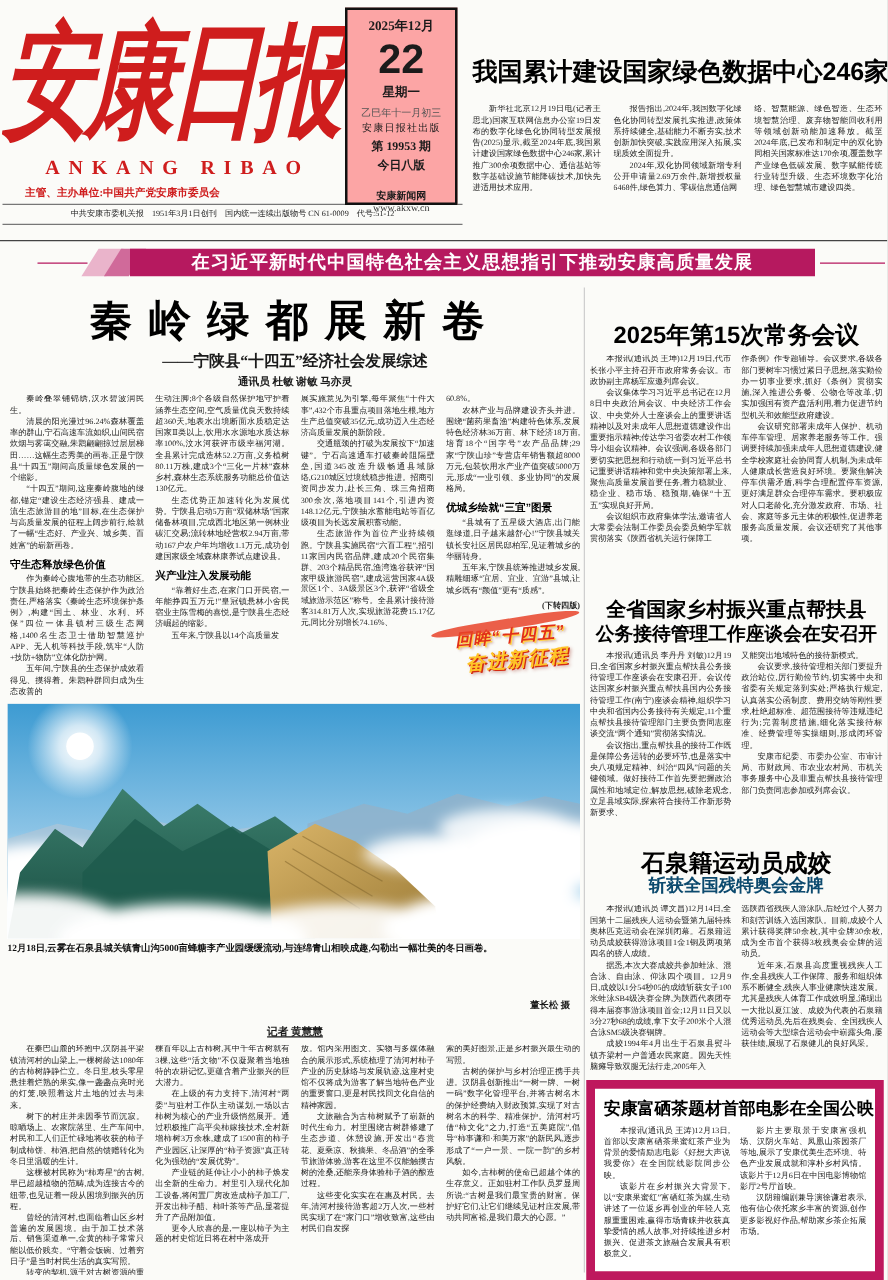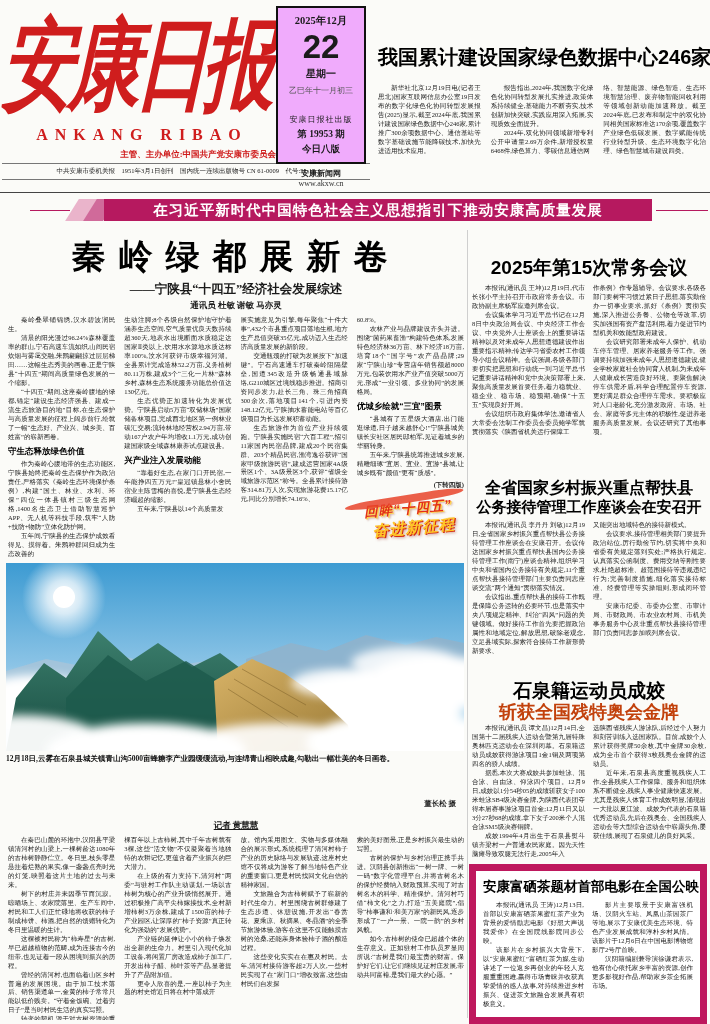--- a/index.html
+++ b/index.html
@@ -5,31 +5,31 @@
   html,body{margin:0;padding:0;background:#d9d9d9;}
   #page{position:relative;width:710px;height:1024px;background:#fbfbf8;overflow:hidden;
         font-family:"Liberation Serif","DejaVu Serif",serif;color:#1b1b1b;}
   .abs{position:absolute;}
   
   .masthead-title{left:4px;top:16px;width:272px;font-size:72px;line-height:1;font-weight:900;
       font-style:italic;color:#cf1d1d;letter-spacing:-5px;white-space:nowrap;
       transform:scaleY(1.38) skewX(-3deg);transform-origin:top left;}
   .masthead-latin{left:8px;top:126px;width:268px;text-align:center;color:#cf1d1d;
       font-weight:700;font-size:16px;letter-spacing:7px;white-space:nowrap;}
-  .masthead-sup{left:8px;top:149px;width:268px;text-align:right;color:#cf1d1d;
+  .masthead-sup{left:20px;top:149px;width:268px;text-align:left;color:#cf1d1d;
       font-weight:700;font-size:8.5px;}
   .org-row{left:2px;top:163px;width:368px;font-size:6.5px;color:#222;text-align:center;
       border-top:1px solid #777;border-bottom:1px solid #777;padding:3px 0;}
-  .datebox{left:276px;top:6px;width:90px;height:158px;border:2px solid #111;background:#f0abfc;
+  .datebox{left:276px;top:6px;width:90px;height:158px;border:2px solid #111;background:#fca5a5;
       text-align:center;box-sizing:border-box;padding-top:6px;}
   .db-ym{font-size:10.5px;font-weight:700;}
   .db-day{font-size:33px;font-weight:700;line-height:1.15;font-family:"Liberation Sans",sans-serif;}
   .db-week{font-size:10px;font-weight:700;margin-top:1px;}
   .db-lunar{font-size:8px;color:#555;margin-top:4px;}
-  .db-pub{font-size:8px;margin-top:18px;letter-spacing:1px;}
+  .db-pub{font-size:8px;margin-top:1px;letter-spacing:1px;}
   .db-issue{font-size:9.5px;font-weight:700;margin-top:3px;}
   .db-pages{font-size:9.5px;font-weight:700;margin-top:2px;}
   .db-site{font-size:8px;font-weight:700;margin-top:12px;}
   .db-url{font-size:8px;color:#333;}
   .top-headline{left:378px;top:44px;width:328px;font-family:"Liberation Sans","DejaVu Sans",sans-serif;
       font-weight:900;font-size:20px;letter-spacing:0;white-space:nowrap;color:#000;}
   .top-cols{left:378px;top:84px;width:328px;height:102px;display:flex;gap:10px;}
   .header-rule{left:0;top:192px;width:710px;border-top:1.5px solid #444;}
   
   .banner{left:104px;top:199px;width:548px;height:22px;background:#b6195f;color:#fff;
@@ -71,21 +71,21 @@
       font-weight:900;font-size:19px;white-space:nowrap;color:#000;}
   .gov-cols{left:472px;top:284px;width:234px;height:188px;gap:8px;}
   .xz-h1{left:470px;top:478px;width:238px;text-align:center;font-family:"Liberation Sans",sans-serif;
       font-weight:900;font-size:16px;white-space:nowrap;color:#000;}
   .xz-h2{left:470px;top:498px;width:238px;text-align:center;font-family:"Liberation Sans",sans-serif;
       font-weight:900;font-size:15px;white-space:nowrap;color:#000;}
   .xz-cols{left:472px;top:521px;width:234px;height:150px;gap:8px;}
   .sq-h1{left:472px;top:678px;width:234px;text-align:center;font-family:"Liberation Sans",sans-serif;
       font-weight:900;font-size:19px;white-space:nowrap;color:#000;}
   .sq-h2{left:472px;top:700px;width:234px;text-align:center;font-family:"Liberation Sans",sans-serif;
-      font-weight:900;font-size:18px;white-space:nowrap;color:#c2410c;}
+      font-weight:900;font-size:14px;white-space:nowrap;color:#0c4a6e;}
   .sq-cols{left:472px;top:724px;width:234px;height:136px;gap:8px;}
   
   .movie-box{left:469px;top:864px;width:238px;height:160px;border:7px solid #be185d;background:#fff;
       box-sizing:border-box;padding:5px 7px;}
   .movie-headline{text-align:center;font-family:"Liberation Sans",sans-serif;font-weight:900;
       font-size:13.5px;white-space:nowrap;color:#000;margin:2px 0 5px;}
   .movie-cols{width:100%;height:112px;gap:8px;display:flex;}
   
   .photo{left:6px;top:563px;width:458px;height:188px;overflow:hidden;background:#9cc8e4;}
   .photo svg{display:block;}

